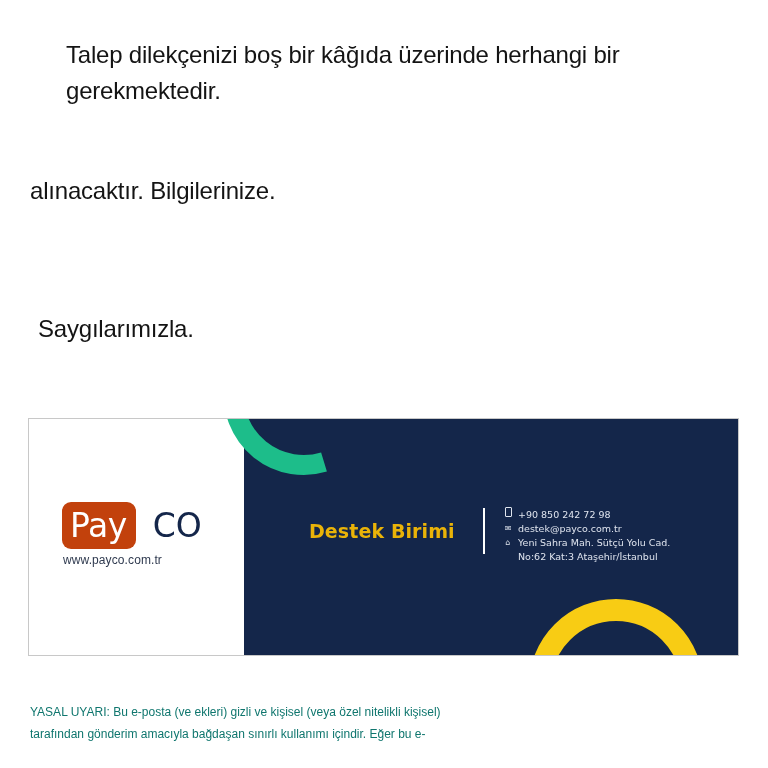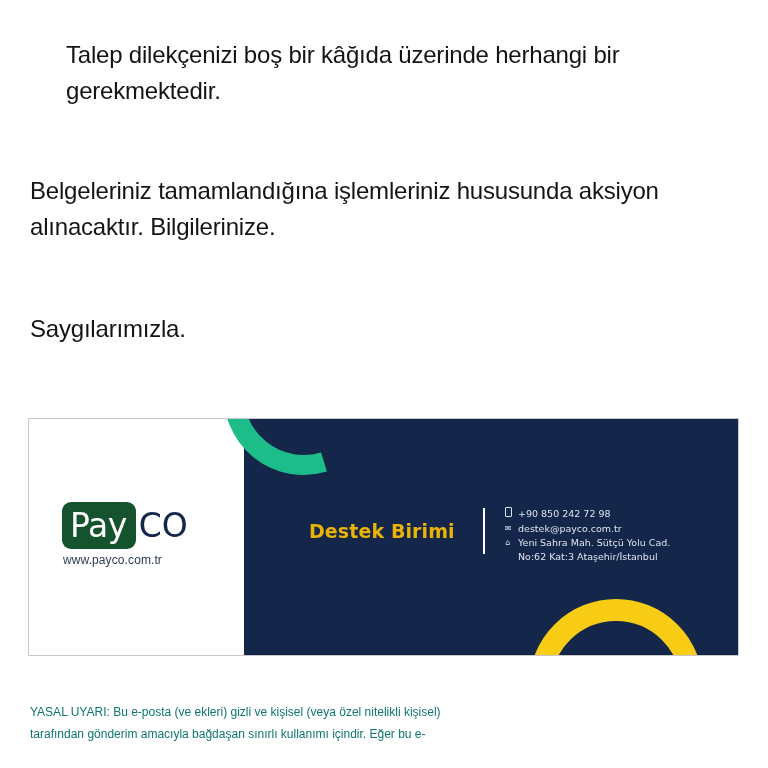--- a/index.html
+++ b/index.html
@@ -25,21 +25,21 @@
       left: 30px;
       width: 720px;
       font-size: 24px;
       line-height: 36px;
       color: #141414;
       letter-spacing: -0.2px;
     }
     .para span { display: block; white-space: nowrap; }
     #p1 { top: 37px; margin-left: 36px; }
     #p2 { top: 173px; }
-    #p3 { top: 311px; }
+    #p3 { top: 311px; margin-left: 8px; }
 
     
     .banner {
       position: absolute;
       left: 28px; top: 418px;
       width: 711px; height: 238px;
       border: 1px solid #c8c8c8;
       box-sizing: border-box;
       overflow: hidden;
       background: #ffffff;
@@ -65,36 +65,36 @@
       border: 22px solid #f8cc14;
     }
     .logo {
       position: absolute;
       left: 33px; top: 81px;
       height: 50px;
       display: flex;
       align-items: center;
     }
     .logo-box {
-      background: #14532d;
+      background: #c2410c;
       color: #ffffff;
       border-radius: 9px;
       height: 47px;
       padding: 0 9px 0 8px;
       display: flex;
       align-items: center;
       font-family: "DejaVu Sans", sans-serif;
       font-size: 33px;
       letter-spacing: -0.5px;
     }
     .logo-co {
       color: #14264a;
       font-family: "DejaVu Sans", sans-serif;
       font-size: 33px;
-      margin-left: 3px;
+      margin-left: 17px;
       letter-spacing: 0px;
     }
     .logo-url {
       position: absolute;
       left: 34px; top: 134px;
       font-size: 12px;
       color: #2f3a4f;
       letter-spacing: 0.1px;
     }
     .dept {
@@ -113,21 +113,21 @@
       background: #ffffff;
     }
     .contacts {
       position: absolute;
       left: 259px; top: 88px;
       color: #dfe4ee;
       font-family: "DejaVu Sans", sans-serif;
       font-size: 9.5px;
       line-height: 14px;
     }
-    .contact-row { display: flex; align-items: flex-start; white-space: nowrap; }
+    .contact-row { display: flex; align-items: center; white-space: nowrap; }
     .contact-icon {
       display: inline-block;
       width: 10px;
       margin-right: 5px;
       font-size: 8px;
       text-align: center;
       color: #dfe4ee;
     }
     .phone-glyph {
       display: inline-block;
@@ -151,21 +151,20 @@
 <body>
 
 <div class="top-fragment"></div>
 
 <div class="para" id="p1">
   <span>Talep dilekçenizi boş bir kâğıda üzerinde herhangi bir</span>
   <span>gerekmektedir.</span>
 </div>
 
 <div class="para" id="p2">
-  <span>Belgeleriniz tamamlandığına işlemleriniz hususunda aksiyon</span>
   <span>alınacaktır. Bilgilerinize.</span>
 </div>
 
 <div class="para" id="p3">
   <span>Saygılarımızla.</span>
 </div>
 
 <div class="banner">
   <div class="banner-right">
     <div class="arc-yellow"></div>

